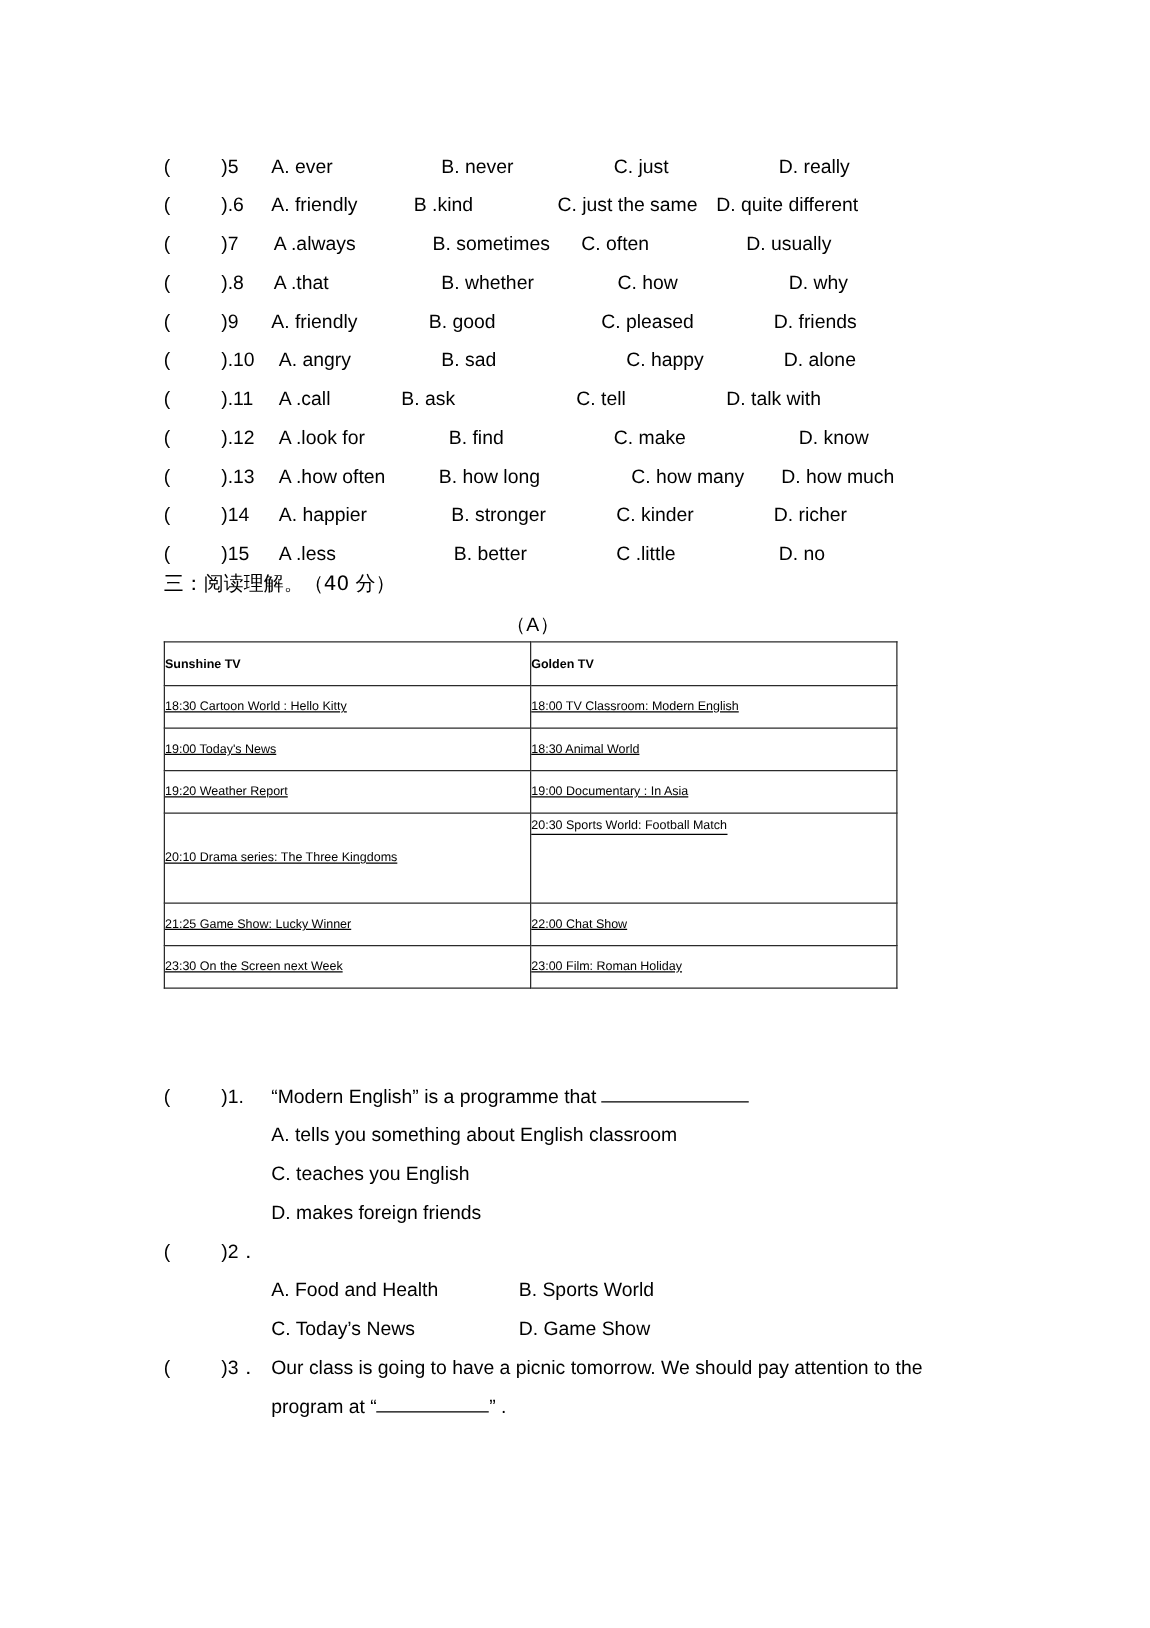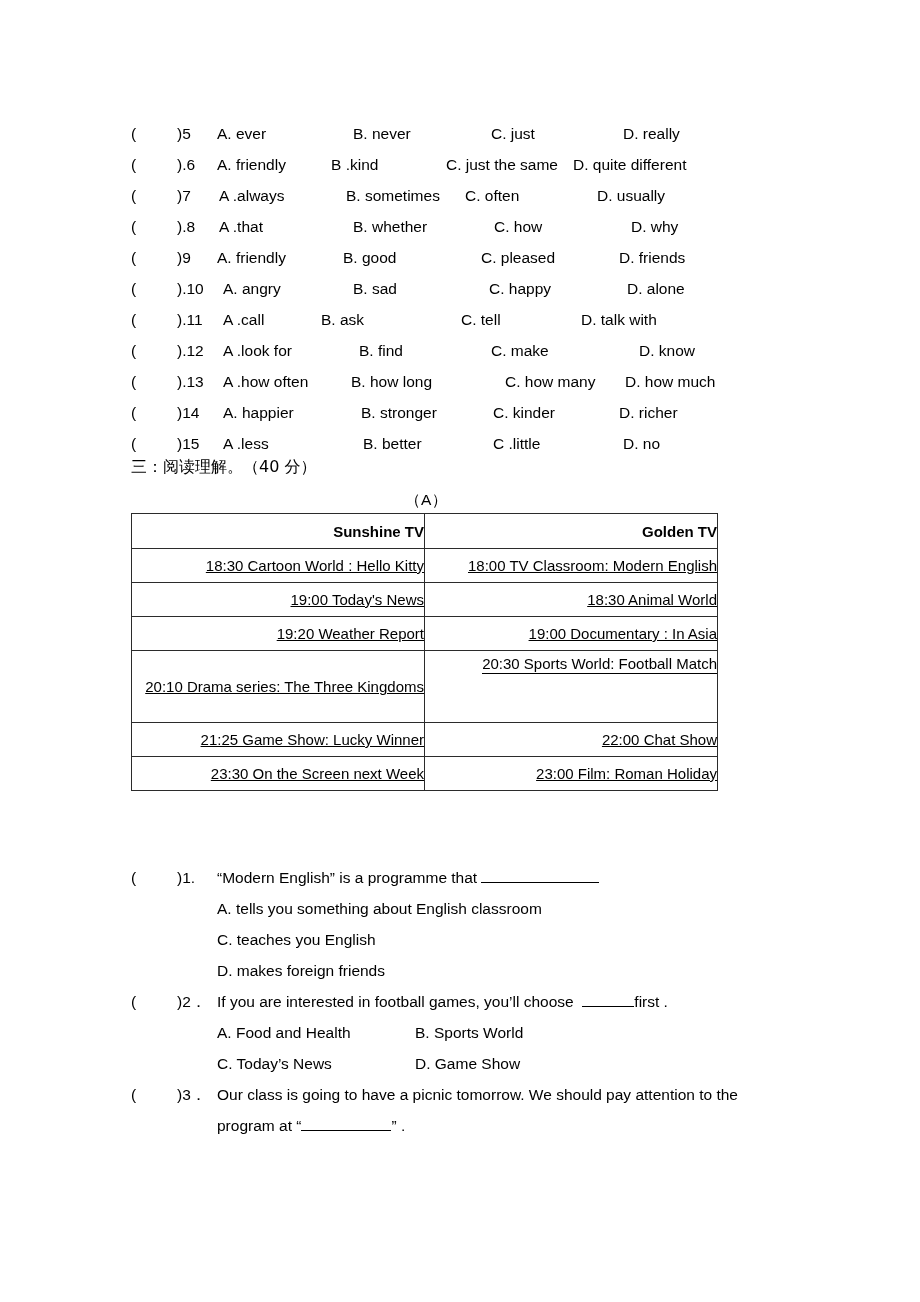--- a/index.html
+++ b/index.html
@@ -69,22 +69,22 @@
   .tv-table {
     position: absolute;
     left: 131px;
     top: 513px;
     width: 586px;
     border-collapse: collapse;
     table-layout: fixed;
   }
   .tv-table td, .tv-table th {
     border: 1px solid #2b2b2b;
-    text-align: right;
-    font-size: 15px;
+    text-align: left;
+    font-size: 10px;
     font-weight: normal;
     padding: 0;
     vertical-align: middle;
   }
   .tv-table th {
     font-weight: bold;
     height: 34px;
   }
   .tv-table td {
     height: 33px;
@@ -185,21 +185,21 @@
       <span class="mc-b" style="left:212px">B. good</span>
       <span class="mc-c" style="left:350px">C. pleased</span>
       <span class="mc-d" style="left:488px">D. friends</span>
     </div>
 
     <div class="mc-row">
       <span class="mc-lp">(</span>
       <span class="mc-num">).10</span>
       <span class="mc-a" style="left:92px">A. angry</span>
       <span class="mc-b" style="left:222px">B. sad</span>
-      <span class="mc-c" style="left:358px">C. happy</span>
+      <span class="mc-c" style="left:370px">C. happy</span>
       <span class="mc-d" style="left:496px">D. alone</span>
     </div>
 
     <div class="mc-row">
       <span class="mc-lp">(</span>
       <span class="mc-num">).11</span>
       <span class="mc-a" style="left:92px">A .call</span>
       <span class="mc-b" style="left:190px">B. ask</span>
       <span class="mc-c" style="left:330px">C. tell</span>
       <span class="mc-d" style="left:450px">D. talk with</span>
@@ -301,21 +301,20 @@
     <div class="rq-line rq-indent">
       <span>C. teaches you English</span>
     </div>
     <div class="rq-line rq-indent">
       <span>D. makes foreign friends</span>
     </div>
 
     <div class="rq-line">
       <span class="rq-lp">(</span>
       <span class="rq-num">)2．</span>
-      <span class="rq-text"><span>If you are interested in football games, you’ll choose</span> &nbsp;<span class="blank-line bl-mid"></span><span>first .</span></span>
     </div>
     <div class="rq-line rq-indent">
       <span class="rq-opt" style="left:86px">A.     Food and Health</span>
       <span class="rq-opt" style="left:284px">B. Sports World</span>
     </div>
     <div class="rq-line rq-indent">
       <span class="rq-opt" style="left:86px">C. Today’s News</span>
       <span class="rq-opt" style="left:284px">D. Game Show</span>
     </div>
 

